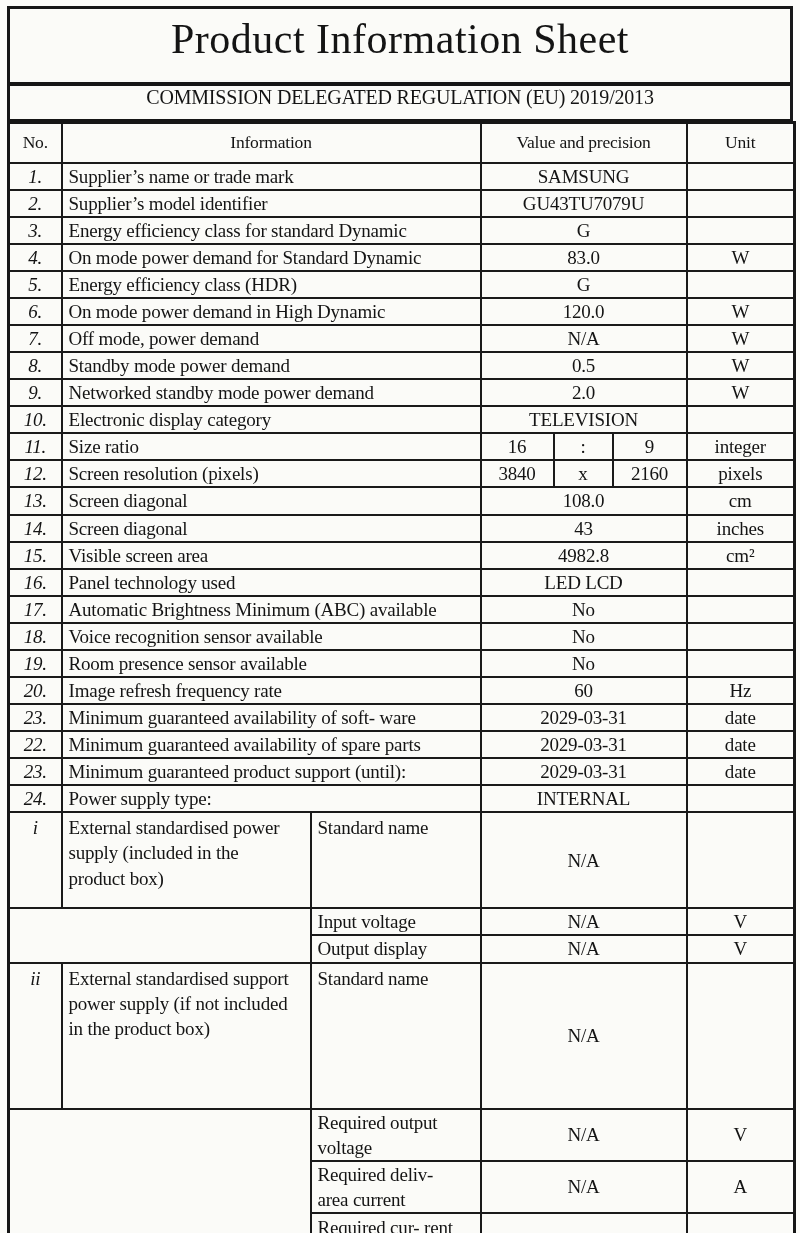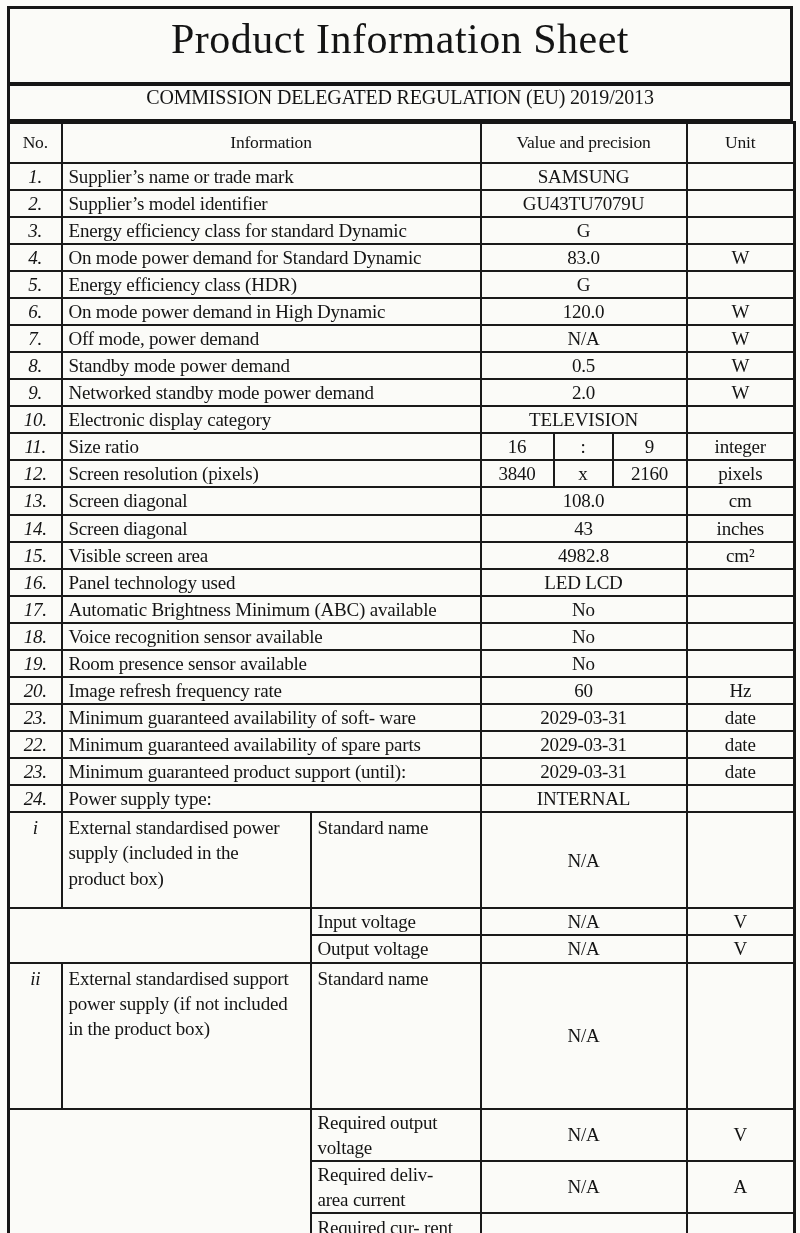--- a/index.html
+++ b/index.html
@@ -267,21 +267,21 @@
       <td class="u"></td>
     </tr>
 
     <tr class="rv">
       <td class="blank" colspan="2" rowspan="2"></td>
       <td class="info">Input voltage</td>
       <td class="v" colspan="3">N/A</td>
       <td class="u">V</td>
     </tr>
     <tr class="rv">
-      <td class="info">Output voltage</td>
+      <td class="info">Output display</td>
       <td class="v" colspan="3">N/A</td>
       <td class="u">V</td>
     </tr>
 
     <tr class="rii">
       <td class="no top">ii</td>
       <td class="info top">External standardised support power supply (if not included in the product box)</td>
       <td class="info top">Standard name</td>
       <td class="v" colspan="3">N/A</td>
       <td class="u"></td>

